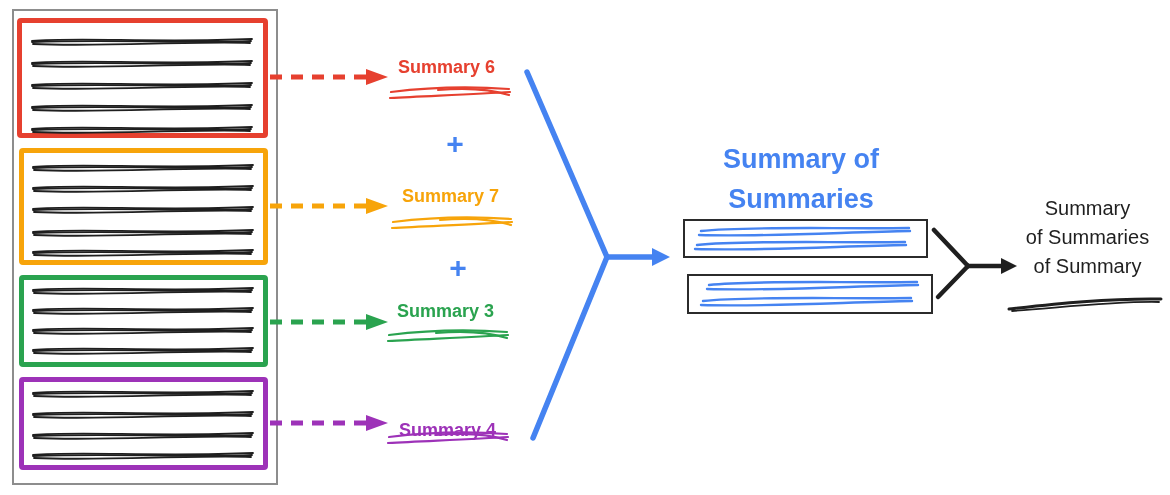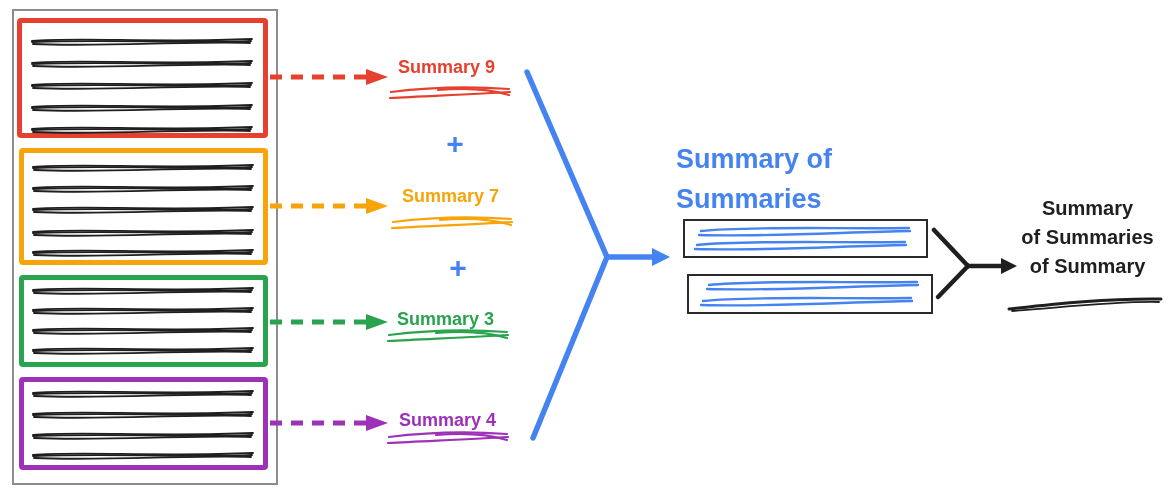--- a/index.html
+++ b/index.html
@@ -1,40 +1,40 @@
 <!DOCTYPE html>
 <html style="--red: #e6402f; --orange: #f7a40a; --green: #2aa34f; --purple: #9d32b8; --blue: #4583f1; --ink: #1f1f1f; --frame: #8d8d8d;"><head>
 <meta charset="utf-8">
 <style>
   html,body{margin:0;padding:0;background:#fff;}
   body{width:1170px;height:495px;position:relative;font-family:"Liberation Sans",sans-serif;overflow:hidden;}
   .abs{position:absolute;}
   svg{overflow:visible;display:block;}
 
   
-  .t-red{color:var(--red);} .t-orange{color:var(--orange);} .t-green{color:var(--green);margin-top:8px;}
+  .t-red{color:var(--red);} .t-orange{color:var(--orange);} .t-green{color:var(--green);}
   .t-purple{color:var(--purple);} .t-blue{color:var(--blue);} .t-ink{color:var(--ink);}
   .stroke-red{stroke:var(--red);} .stroke-orange{stroke:var(--orange);} .stroke-green{stroke:var(--green);}
   .stroke-purple{stroke:var(--purple);} .stroke-blue{stroke:var(--blue);} .stroke-ink{stroke:var(--ink);}
   .fill-red{fill:var(--red);} .fill-orange{fill:var(--orange);} .fill-green{fill:var(--green);}
   .fill-purple{fill:var(--purple);} .fill-blue{fill:var(--blue);} .fill-ink{fill:var(--ink);}
 
   .frame{left:12px;top:9px;width:266px;height:476px;border:2px solid var(--frame);box-sizing:border-box;}
   .doc{box-sizing:border-box;border-radius:4px;background:#fff;}
   .doc svg{position:absolute;inset:0;width:100%;height:100%;}
   .doc.red{left:17px;top:18px;width:251px;height:120px;border:5px solid var(--red);}
   .doc.yellow{left:19px;top:148px;width:249px;height:117px;border:5px solid var(--orange);}
   .doc.green{left:19px;top:275px;width:249px;height:92px;border:5px solid var(--green);}
   .doc.purple{left:19px;top:377px;width:249px;height:93px;border:5px solid var(--purple);}
 
   .sum-label{font-size:18px;line-height:20px;font-weight:600;white-space:nowrap;}
   .plus{font-size:30px;font-weight:700;width:28px;text-align:center;line-height:32px;}
-  .mid-title{left:676px;top:139px;width:250px;text-align:left;font-size:27px;font-weight:700;line-height:40px;}
+  .mid-title{left:676px;top:139px;width:250px;text-align:center;font-size:27px;font-weight:700;line-height:40px;}
   .sbox{box-sizing:border-box;border:2px solid #2b2b2b;background:#fff;}
-  .final-title{left:1005px;top:194px;width:165px;text-align:center;font-size:20px;font-weight:700;line-height:29px;}
+  .final-title{left:1005px;top:194px;width:165px;text-align:center;font-size:20px;font-weight:400;line-height:29px;}
   .final-title span{display:block;}
 </style>
 </head>
 <body>
 
 <svg width="0" height="0" aria-hidden="true">
   <defs>
     <g id="bline" fill="none" stroke-linecap="round">
       <path d="M2 4 C 45 0, 130 6, 222 2"></path>
       <path d="M3 7 C 70 10, 160 4, 220 6"></path>
@@ -110,40 +110,40 @@
 </svg>
 <svg class="abs" style="left:270px;top:311px" width="124" height="22">
   <line x1="0" y1="11" x2="96" y2="11" class="stroke-green" stroke-width="5" stroke-dasharray="12 9"></line>
   <polygon points="96,3 118,11 96,19" class="fill-green"></polygon>
 </svg>
 <svg class="abs" style="left:270px;top:412px" width="124" height="22">
   <line x1="0" y1="11" x2="96" y2="11" class="stroke-purple" stroke-width="5" stroke-dasharray="12 9"></line>
   <polygon points="96,3 118,11 96,19" class="fill-purple"></polygon>
 </svg>
 
-<div class="abs sum-label t-red" style="left:398px;top:57px">Summary 9</div>
+<div class="abs sum-label t-red" style="left:398px;top:57px">Summary 6</div>
 <svg class="abs" style="left:388px;top:84px" width="126" height="22">
   <use href="#mini" class="stroke-red" stroke-width="2.2"></use>
 </svg>
 
 <div class="abs plus t-blue" style="left:441px;top:128px">+</div>
 
 <div class="abs sum-label t-orange" style="left:402px;top:186px">Summary 7</div>
 <svg class="abs" style="left:390px;top:214px" width="126" height="22">
   <use href="#mini" class="stroke-orange" stroke-width="2.2"></use>
 </svg>
 
 <div class="abs plus t-blue" style="left:444px;top:252px">+</div>
 
 <div class="abs sum-label t-green" style="left:397px;top:301px">Summary 3</div>
 <svg class="abs" style="left:386px;top:327px" width="126" height="22">
   <use href="#mini" class="stroke-green" stroke-width="2.2"></use>
 </svg>
 
-<div class="abs sum-label t-purple" style="left:399px;top:410px">Summary 4</div>
+<div class="abs sum-label t-purple" style="left:399px;top:420px">Summary 4</div>
 <svg class="abs" style="left:386px;top:429px" width="126" height="22">
   <use href="#mini" class="stroke-purple" stroke-width="2.2"></use>
 </svg>
 
 <svg class="abs" style="left:518px;top:58px" width="160" height="400">
   <g class="stroke-blue" fill="none" stroke-width="5.5" stroke-linecap="round" stroke-linejoin="round">
     <path d="M9 14 L89 199"></path>
     <path d="M15 380 L89 199"></path>
     <path d="M89 199 L134 199"></path>
   </g>

